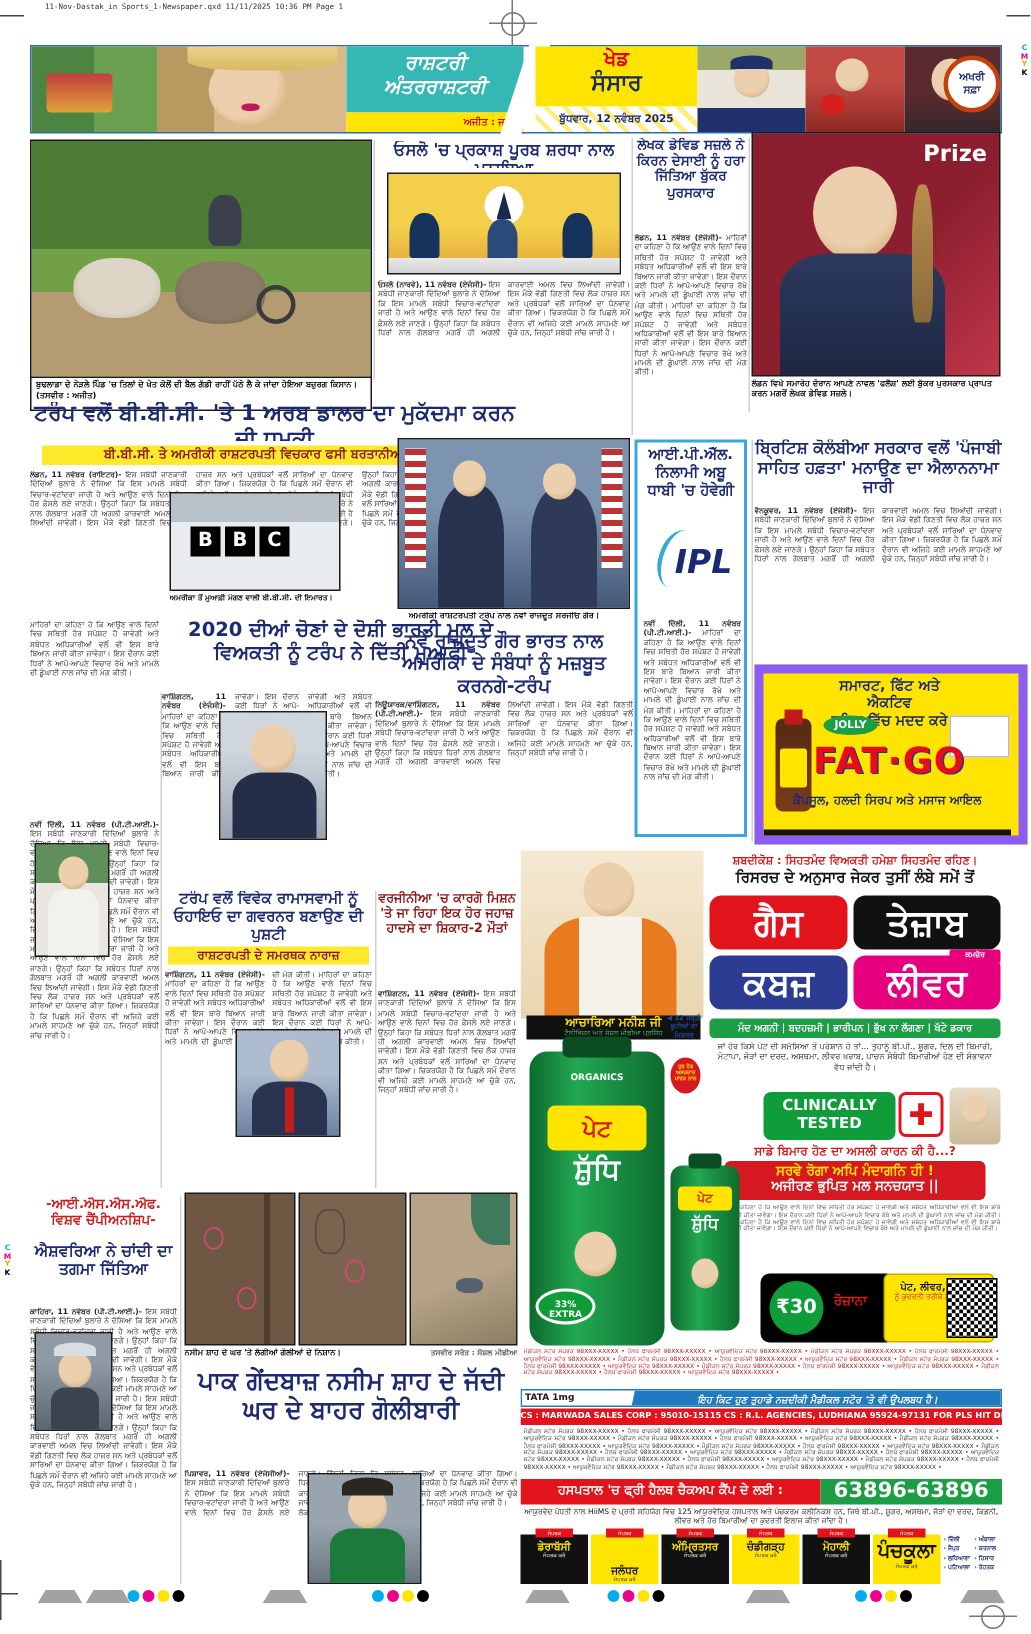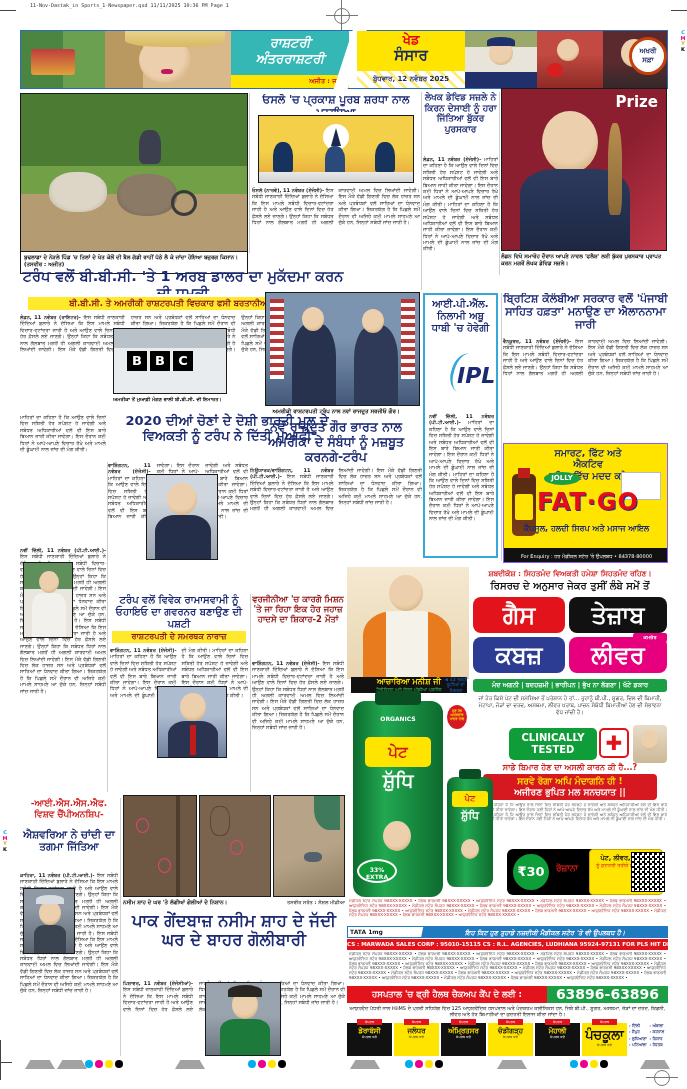--- a/index.html
+++ b/index.html
@@ -181,37 +181,37 @@
   </div>
 
   <div class="hl maroon" style="left:252px;top:594px;width:92px;height:62px;font-size:8.5px">ਵਰਜੀਨੀਆ 'ਚ ਕਾਰਗੋ ਮਿਸ਼ਨ 'ਤੇ ਜਾ ਰਿਹਾ ਇਕ ਹੋਰ ਜਹਾਜ਼ ਹਾਦਸੇ ਦਾ ਸ਼ਿਕਾਰ-2 ਮੌਤਾਂ</div>
   <div class="bd" style="left:252px;top:660px;width:92px;height:133px">
     <b class="dl">ਵਾਸ਼ਿੰਗਟਨ, 11 ਨਵੰਬਰ (ਏਜੰਸੀ)-</b>
     <span>ਇਸ ਸਬੰਧੀ ਜਾਣਕਾਰੀ ਦਿੰਦਿਆਂ ਬੁਲਾਰੇ ਨੇ ਦੱਸਿਆ ਕਿ ਇਸ ਮਾਮਲੇ ਸਬੰਧੀ ਵਿਚਾਰ-ਵਟਾਂਦਰਾ ਜਾਰੀ ਹੈ ਅਤੇ ਆਉਣ ਵਾਲੇ ਦਿਨਾਂ ਵਿਚ ਹੋਰ ਫ਼ੈਸਲੇ ਲਏ ਜਾਣਗੇ। ਉਨ੍ਹਾਂ ਕਿਹਾ ਕਿ ਸਬੰਧਤ ਧਿਰਾਂ ਨਾਲ ਗੱਲਬਾਤ ਮਗਰੋਂ ਹੀ ਅਗਲੀ ਕਾਰਵਾਈ ਅਮਲ ਵਿਚ ਲਿਆਂਦੀ ਜਾਵੇਗੀ। ਇਸ ਮੌਕੇ ਵੱਡੀ ਗਿਣਤੀ ਵਿਚ ਲੋਕ ਹਾਜ਼ਰ ਸਨ ਅਤੇ ਪ੍ਰਬੰਧਕਾਂ ਵਲੋਂ ਸਾਰਿਆਂ ਦਾ ਧੰਨਵਾਦ ਕੀਤਾ ਗਿਆ। ਜ਼ਿਕਰਯੋਗ ਹੈ ਕਿ ਪਿਛਲੇ ਸਮੇਂ ਦੌਰਾਨ ਵੀ ਅਜਿਹੇ ਕਈ ਮਾਮਲੇ ਸਾਹਮਣੇ ਆ ਚੁੱਕੇ ਹਨ, ਜਿਨ੍ਹਾਂ ਸਬੰਧੀ ਜਾਂਚ ਜਾਰੀ ਹੈ।</span>
   </div>
 
   <div class="abs" style="left:423px;top:293px;width:75px;height:265px;border:2px solid #37a9d8;background:#fff;overflow:hidden">
     <div class="hl" style="left:2px;top:3px;width:67px;height:48px;font-size:10px;position:absolute">ਆਈ.ਪੀ.ਐੱਲ. ਨਿਲਾਮੀ ਅਬੂ ਧਾਬੀ 'ਚ ਹੋਵੇਗੀ</div>
-    <div class="abs" style="left:20px;top:56px;width:60px;height:58px;text-align:left">
+    <div class="abs" style="left:8px;top:56px;width:60px;height:58px;text-align:center">
       <div class="abs" style="left:6px;top:2px;width:26px;height:40px;border-left:3px solid #37a9d8;border-radius:50% 0 0 50%;transform:rotate(18deg)"></div>
       <div class="abs" style="left:12px;top:12px;width:48px;font-size:22px;font-weight:bold;font-style:italic;color:#1b2a72">IPL</div>
     </div>
     <div class="bd" style="left:4px;top:118px;width:65px;height:140px;position:absolute">
       <b class="dl">ਨਵੀਂ ਦਿੱਲੀ, 11 ਨਵੰਬਰ (ਪੀ.ਟੀ.ਆਈ.)-</b>
       <span>ਮਾਹਿਰਾਂ ਦਾ ਕਹਿਣਾ ਹੈ ਕਿ ਆਉਣ ਵਾਲੇ ਦਿਨਾਂ ਵਿਚ ਸਥਿਤੀ ਹੋਰ ਸਪੱਸ਼ਟ ਹੋ ਜਾਵੇਗੀ ਅਤੇ ਸਬੰਧਤ ਅਧਿਕਾਰੀਆਂ ਵਲੋਂ ਵੀ ਇਸ ਬਾਰੇ ਬਿਆਨ ਜਾਰੀ ਕੀਤਾ ਜਾਵੇਗਾ। ਇਸ ਦੌਰਾਨ ਕਈ ਧਿਰਾਂ ਨੇ ਆਪੋ-ਆਪਣੇ ਵਿਚਾਰ ਰੱਖੇ ਅਤੇ ਮਾਮਲੇ ਦੀ ਡੂੰਘਾਈ ਨਾਲ ਜਾਂਚ ਦੀ ਮੰਗ ਕੀਤੀ। ਮਾਹਿਰਾਂ ਦਾ ਕਹਿਣਾ ਹੈ ਕਿ ਆਉਣ ਵਾਲੇ ਦਿਨਾਂ ਵਿਚ ਸਥਿਤੀ ਹੋਰ ਸਪੱਸ਼ਟ ਹੋ ਜਾਵੇਗੀ ਅਤੇ ਸਬੰਧਤ ਅਧਿਕਾਰੀਆਂ ਵਲੋਂ ਵੀ ਇਸ ਬਾਰੇ ਬਿਆਨ ਜਾਰੀ ਕੀਤਾ ਜਾਵੇਗਾ। ਇਸ ਦੌਰਾਨ ਕਈ ਧਿਰਾਂ ਨੇ ਆਪੋ-ਆਪਣੇ ਵਿਚਾਰ ਰੱਖੇ ਅਤੇ ਮਾਮਲੇ ਦੀ ਡੂੰਘਾਈ ਨਾਲ ਜਾਂਚ ਦੀ ਮੰਗ ਕੀਤੀ।</span>
     </div>
   </div>
 
   <div class="hl" style="left:503px;top:293px;width:165px;height:42px;font-size:11px">ਬ੍ਰਿਟਿਸ਼ ਕੋਲੰਬੀਆ ਸਰਕਾਰ ਵਲੋਂ 'ਪੰਜਾਬੀ ਸਾਹਿਤ ਹਫ਼ਤਾ' ਮਨਾਉਣ ਦਾ ਐਲਾਨਨਾਮਾ ਜਾਰੀ</div>
   <div class="bd c2" style="left:503px;top:338px;width:165px;height:101px">
     <b class="dl">ਵੈਨਕੂਵਰ, 11 ਨਵੰਬਰ (ਏਜੰਸੀ)-</b>
     <span>ਇਸ ਸਬੰਧੀ ਜਾਣਕਾਰੀ ਦਿੰਦਿਆਂ ਬੁਲਾਰੇ ਨੇ ਦੱਸਿਆ ਕਿ ਇਸ ਮਾਮਲੇ ਸਬੰਧੀ ਵਿਚਾਰ-ਵਟਾਂਦਰਾ ਜਾਰੀ ਹੈ ਅਤੇ ਆਉਣ ਵਾਲੇ ਦਿਨਾਂ ਵਿਚ ਹੋਰ ਫ਼ੈਸਲੇ ਲਏ ਜਾਣਗੇ। ਉਨ੍ਹਾਂ ਕਿਹਾ ਕਿ ਸਬੰਧਤ ਧਿਰਾਂ ਨਾਲ ਗੱਲਬਾਤ ਮਗਰੋਂ ਹੀ ਅਗਲੀ ਕਾਰਵਾਈ ਅਮਲ ਵਿਚ ਲਿਆਂਦੀ ਜਾਵੇਗੀ। ਇਸ ਮੌਕੇ ਵੱਡੀ ਗਿਣਤੀ ਵਿਚ ਲੋਕ ਹਾਜ਼ਰ ਸਨ ਅਤੇ ਪ੍ਰਬੰਧਕਾਂ ਵਲੋਂ ਸਾਰਿਆਂ ਦਾ ਧੰਨਵਾਦ ਕੀਤਾ ਗਿਆ। ਜ਼ਿਕਰਯੋਗ ਹੈ ਕਿ ਪਿਛਲੇ ਸਮੇਂ ਦੌਰਾਨ ਵੀ ਅਜਿਹੇ ਕਈ ਮਾਮਲੇ ਸਾਹਮਣੇ ਆ ਚੁੱਕੇ ਹਨ, ਜਿਨ੍ਹਾਂ ਸਬੰਧੀ ਜਾਂਚ ਜਾਰੀ ਹੈ।</span>
   </div>
 
-  <div class="abs" style="left:503px;top:443px;width:165px;height:120px;background:#ffe400;border:1px solid #8b5cf6;overflow:hidden">
+  <div class="abs" style="left:503px;top:443px;width:182px;height:120px;background:#ffe400;border:6px solid #8b5cf6;overflow:hidden">
     <div class="abs" style="left:34px;top:3px;width:100px;text-align:center;color:#1b2a72;font-weight:bold;font-size:9.5px;line-height:1.2">
       <div>ਸਮਾਰਟ, ਫਿੱਟ ਅਤੇ ਐਕਟਿਵ</div>
       <div>ਰਹਿਣ ਵਿੱਚ ਮਦਦ ਕਰੇ</div>
     </div>
     <div class="abs" style="left:8px;top:30px;width:24px;height:62px;background:linear-gradient(180deg,#5a2d12 20%,#7a3d18);border-radius:5px">
       <div class="abs" style="left:6px;top:-6px;width:12px;height:10px;background:#c11c1c"></div>
       <div class="abs" style="left:3px;top:20px;width:18px;height:26px;background:#ffe400;border-radius:2px"></div>
     </div>
     <div class="abs" style="right:6px;top:28px;width:40px;height:28px;background:#fff;border:1px solid #bbb"></div>
     <div class="abs" style="left:40px;top:28px;width:36px;height:13px;background:#1c9e45;border-radius:50%;color:#fff;font-weight:bold;font-size:7px;text-align:center;line-height:13px">JOLLY</div>
@@ -345,21 +345,21 @@
   </div>
 
   <div class="abs" style="left:347px;top:1020px;width:321px;height:36px">
     <div class="abs" style="left:0;top:3px;width:45px;height:33px;background:#111;text-align:center;overflow:visible">
       <div class="abs" style="left:10px;top:-4px;width:25px;height:6px;background:#e3131b;color:#fff;font-size:3.5px;line-height:6px;text-align:center">ਸੰਪਰਕ</div>
       <div style="color:#ffe400;font-weight:bold;font-size:7px;margin-top:4px">ਡੇਰਾਬੱਸੀ</div>
       <div style="color:#fff;font-size:3.5px">ਸੰਪਰਕ ਕਰੋ</div>
     </div>
     <div class="abs" style="left:47px;top:3px;width:45px;height:33px;background:#ffe400;text-align:center">
       <div class="abs" style="left:10px;top:-4px;width:25px;height:6px;background:#e3131b;color:#fff;font-size:3.5px;line-height:6px;text-align:center">ਸੰਪਰਕ</div>
-      <div style="color:#111;font-weight:bold;font-size:7px;margin-top:4px">ਜਲੰਧਰ</div>
+      <div style="color:#111;font-weight:bold;font-size:7px;margin-top:20px">ਜਲੰਧਰ</div>
       <div style="color:#333;font-size:3.5px">ਸੰਪਰਕ ਕਰੋ</div>
     </div>
     <div class="abs" style="left:94px;top:3px;width:45px;height:33px;background:#111;text-align:center">
       <div class="abs" style="left:10px;top:-4px;width:25px;height:6px;background:#e3131b;color:#fff;font-size:3.5px;line-height:6px;text-align:center">ਸੰਪਰਕ</div>
       <div style="color:#ffe400;font-weight:bold;font-size:7px;margin-top:4px">ਅੰਮ੍ਰਿਤਸਰ</div>
       <div style="color:#fff;font-size:3.5px">ਸੰਪਰਕ ਕਰੋ</div>
     </div>
     <div class="abs" style="left:141px;top:3px;width:45px;height:33px;background:#ffe400;text-align:center">
       <div class="abs" style="left:10px;top:-4px;width:25px;height:6px;background:#e3131b;color:#fff;font-size:3.5px;line-height:6px;text-align:center">ਸੰਪਰਕ</div>
       <div style="color:#111;font-weight:bold;font-size:7px;margin-top:4px">ਚੰਡੀਗੜ੍ਹ</div>

